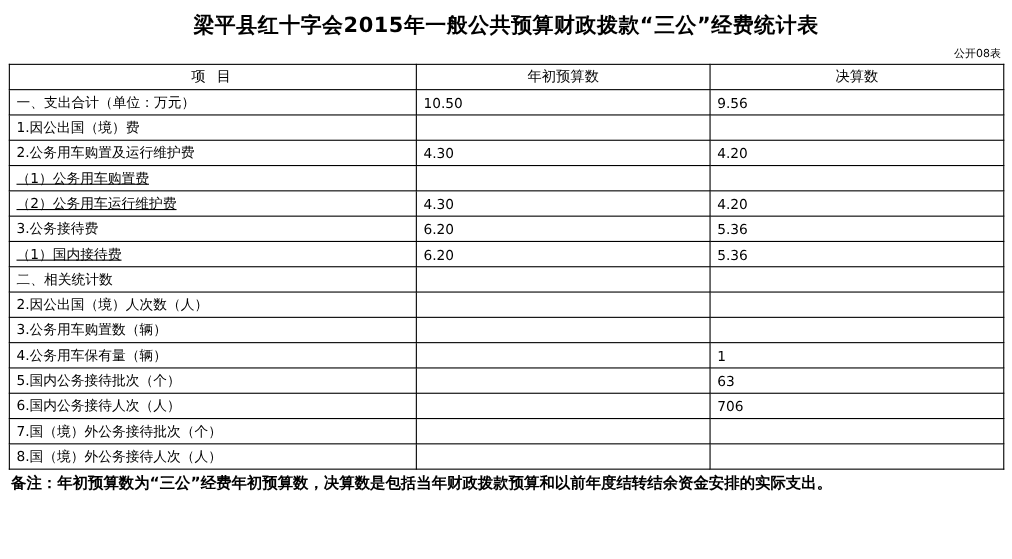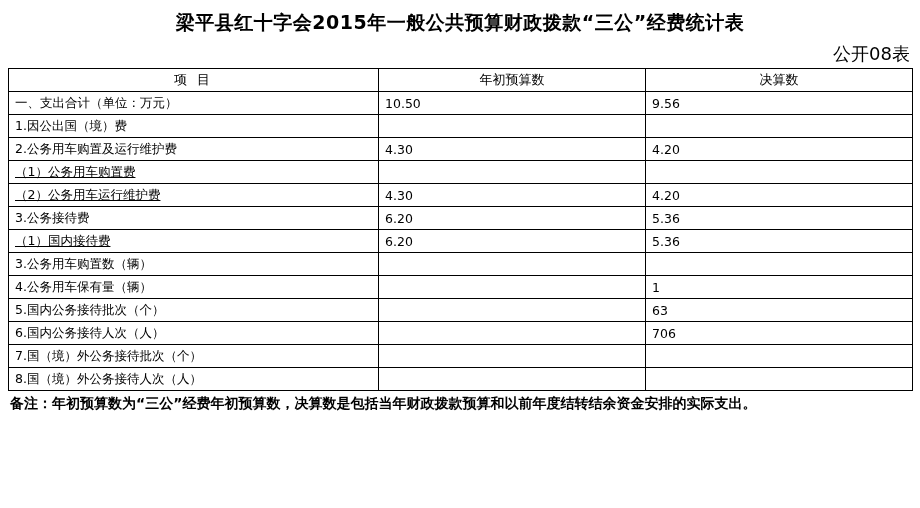--- a/index.html
+++ b/index.html
@@ -25,21 +25,21 @@
     text-align: center;
     font-size: 19px;
     font-weight: bold;
     letter-spacing: 0.5px;
     padding-top: 10px;
     padding-bottom: 6px;
     white-space: nowrap;
   }
   .sheet-code {
     text-align: right;
-    font-size: 18px;
+    font-size: 10px;
     padding-right: 2px;
     padding-bottom: 2px;
   }
   table.budget {
     width: 904px;
     border-collapse: collapse;
     table-layout: fixed;
     font-size: 12.5px;
   }
   table.budget td, table.budget th {
@@ -125,20 +125,30 @@
           <td class="lbl ind1">3.公务接待费</td>
           <td class="num">6.20</td>
           <td class="num">5.36</td>
         </tr>
         <tr>
           <td class="lbl ind2">（1）国内接待费</td>
           <td class="num">6.20</td>
           <td class="num">5.36</td>
         </tr>
         <tr>
+          <td class="lbl ind0 bold">二、相关统计数</td>
+          <td class="num bold"></td>
+          <td class="num bold"></td>
+        </tr>
+        <tr>
+          <td class="lbl ind1">2.因公出国（境）人次数（人）</td>
+          <td class="num"></td>
+          <td class="num"></td>
+        </tr>
+        <tr>
           <td class="lbl ind1">3.公务用车购置数（辆）</td>
           <td class="num"></td>
           <td class="num"></td>
         </tr>
         <tr>
           <td class="lbl ind1">4.公务用车保有量（辆）</td>
           <td class="num"></td>
           <td class="num">1</td>
         </tr>
         <tr>

